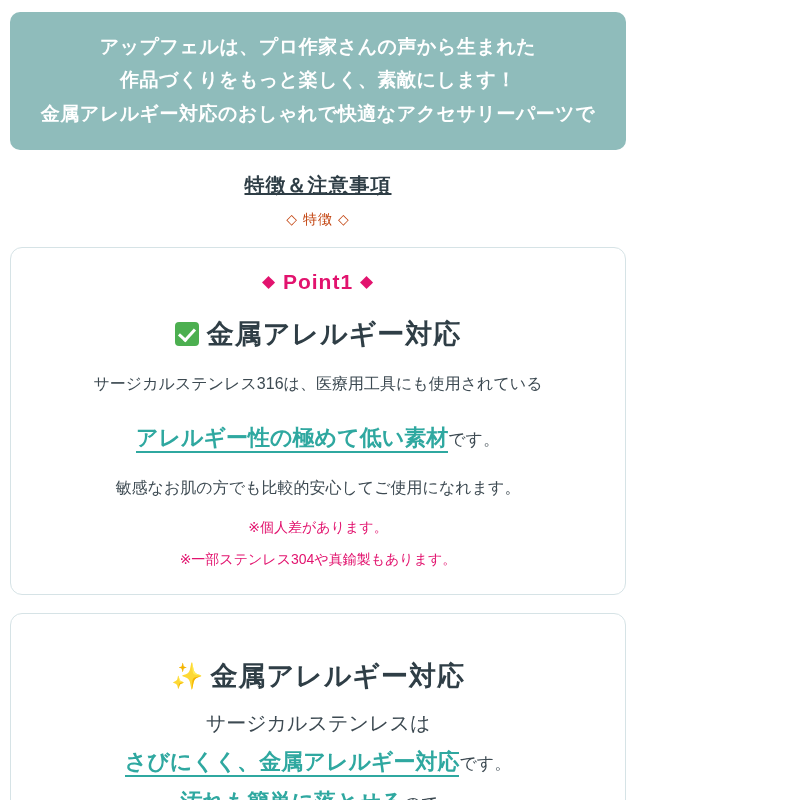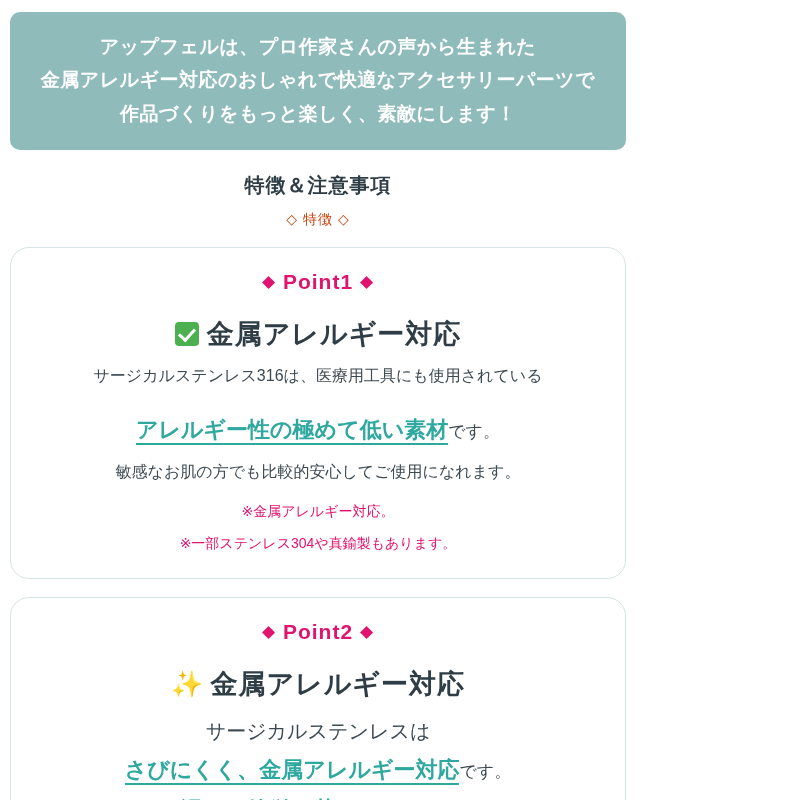--- a/index.html
+++ b/index.html
@@ -32,33 +32,34 @@
   .banner .line { display: block; white-space: nowrap; }
 
   
   .section-title {
     text-align: center;
     font-size: 20px;
     font-weight: 700;
     color: #2f3e46;
     margin-top: 22px;
     letter-spacing: 1px;
+    text-decoration: underline;
   }
   .sub-title {
     text-align: center;
     font-size: 14px;
     color: #c2410c;
     margin-top: 12px;
     letter-spacing: 1px;
   }
 
   
   .card {
     border: 1px solid #d6e3e6;
-    border-radius: 19px;
+    border-radius: 12px;
     background: #ffffff;
     margin-top: 18px;
     padding: 22px 18px 24px 18px;
     text-align: center;
   }
   .point-label {
     color: #e2136e;
     font-size: 21px;
     font-weight: 700;
     letter-spacing: 1px;
@@ -89,21 +90,21 @@
     border-width: 0 3px 3px 0;
     transform: rotate(42deg);
   }
   .sparkle {
     color: #f6c344;
     font-size: 26px;
     margin-right: 6px;
   }
 
   .body-line {
-    margin-top: 10px;
+    margin-top: 18px;
     font-size: 16px;
     color: #3d4a52;
     line-height: 1.7;
   }
   .body-line.tight { margin-top: 22px; }
   .emph {
     font-size: 22px;
     color: #2fa8a0;
     font-weight: 700;
     border-bottom: 2px solid #2fa8a0;
@@ -125,51 +126,46 @@
   }
   .p2-row { margin-top: 10px; }
 </style>
 </head>
 <body>
 
 <div class="page">
 
   <div class="banner">
     <span class="line">アップフェルは、プロ作家さんの声から生まれた</span>
+    <span class="line">作品づくりをもっと楽しく、素敵にします！</span>
     <span class="line">金属アレルギー対応のおしゃれで快適なアクセサリーパーツで</span>
-    <span class="line">作品づくりをもっと楽しく、素敵にします！</span>
   </div>
 
   <div class="section-title">特徴＆注意事項</div>
   <div class="sub-title">◇ 特徴 ◇</div>
 
   <div class="card">
     <div class="point-label">
       <span class="dia">◆</span>
       <span>Point1</span>
       <span class="dia">◆</span>
     </div>
     <div class="point-head">
       <span class="check-box"></span><span>金属アレルギー対応</span>
     </div>
     <div class="body-line">サージカルステンレス316は、医療用工具にも使用されている</div>
     <div class="body-line tight">
       <span class="emph">アレルギー性の極めて低い素材</span><span class="after-emph">です。</span>
     </div>
     <div class="body-line">敏感なお肌の方でも比較的安心してご使用になれます。</div>
-    <div class="note first">※金属アレルギー対応。</div>
+    <div class="note first">※個人差があります。</div>
     <div class="note">※一部ステンレス304や真鍮製もあります。</div>
   </div>
 
   <div class="card">
-    <div class="point-label">
-      <span class="dia">◆</span>
-      <span>Point2</span>
-      <span class="dia">◆</span>
-    </div>
     <div class="point-head">
       <span class="sparkle">✨</span><span>金属アレルギー対応</span>
     </div>
     <div class="p2-small">サージカルステンレスは</div>
     <div class="p2-row">
       <span class="emph">さびにくく、金属アレルギー対応</span><span class="after-emph">です。</span>
     </div>
     <div class="p2-row">
       <span class="emph">汚れも簡単に落とせる</span><span class="after-emph">ので、</span>
     </div>

